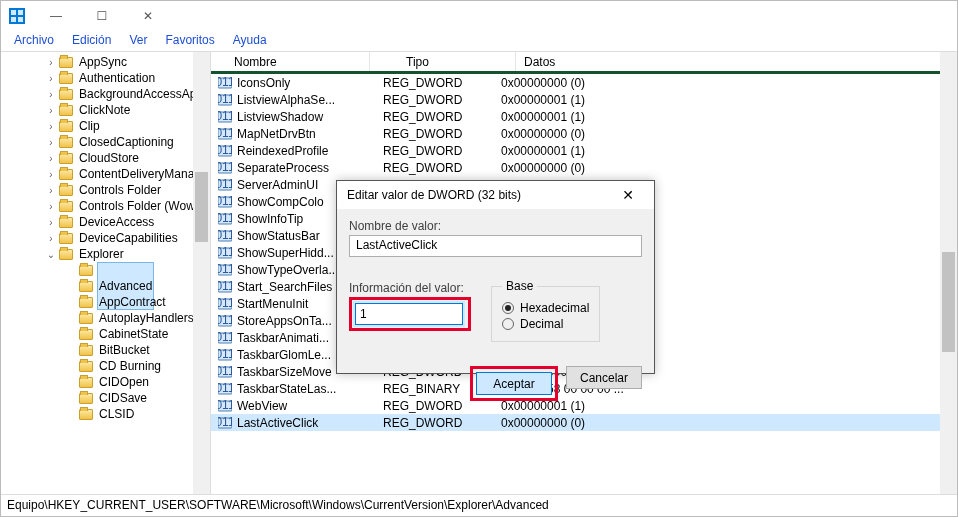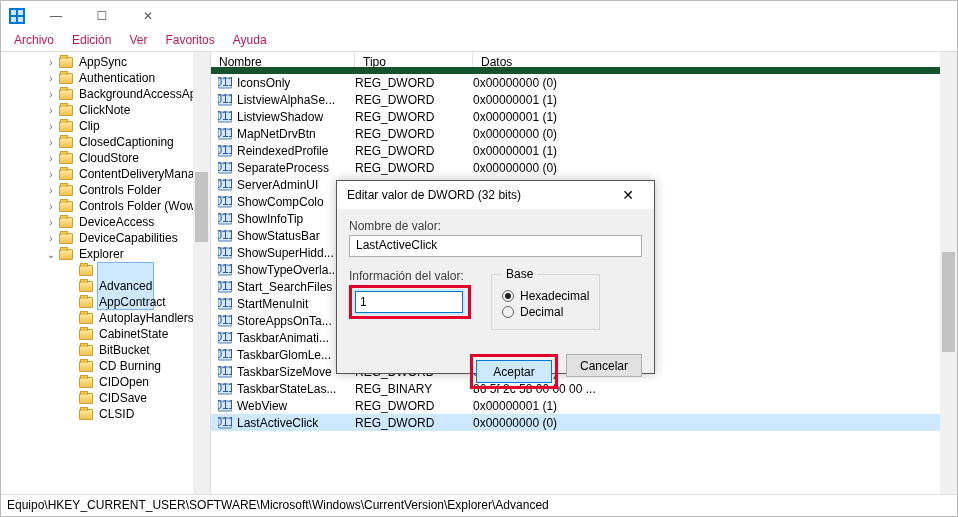--- a/index.html
+++ b/index.html
@@ -5,64 +5,64 @@
 * { box-sizing: border-box; margin: 0; padding: 0; font-family: "Segoe UI", Tahoma, sans-serif; font-size: 12px; }
 body { width: 958px; height: 517px; background: #fff; overflow: hidden; position: relative; }
 
 .window { width: 958px; height: 517px; border: 1px solid #bbb; display: flex; flex-direction: column; background: #fff; }
 .titlebar { height: 30px; display: flex; align-items: center; padding: 0 0 0 8px; background: #fff; }
 .titlebar .app-icon { width: 16px; height: 16px; margin-right: 8px; }
 .titlebar .title { flex: 1; color: #000; }
 .titlebar .winbtns { display: flex; }
 .titlebar .winbtn { width: 46px; height: 30px; display: flex; align-items: center; justify-content: center; color: #555; }
 
-.menubar { height: 20px; display: flex; padding: 0 4px; color: #be185d; }
+.menubar { height: 20px; display: flex; padding: 0 4px; color: #1d4ed8; }
 .menubar .menuitem { padding: 2px 9px; }
 
 .content { flex: 1; display: flex; border-top: 1px solid #ddd; min-height: 0; }
 
 .treepane { width: 210px; border-right: 1px solid #ddd; overflow: hidden; position: relative; padding: 2px 0; }
 .treepane .scroll { position: absolute; right:0; top:0; bottom:0; width: 17px; background: #f0f0f0; }
 .treepane .scroll .thumb { position:absolute; left:2px; right:2px; top:120px; height:70px; background:#c2c2c2; }
 .tree .row { display: flex; align-items: center; height: 16px; padding: 0; }
 .tree .indent { display:inline-block; }
 .tree .expander { width: 12px; height: 12px; display:inline-flex; align-items:center; justify-content:center; color: #666; font-size: 10px; }
 .tree .folder { width: 14px; height: 11px; background: linear-gradient(#ffe9a3,#f0c24a); border:1px solid #caa12f; border-radius:1px; margin: 0 4px 0 2px; position:relative; }
 .tree .folder::before { content:""; position:absolute; top:-3px; left:0; width:6px; height:3px; background:#f0c24a; border:1px solid #caa12f; border-bottom:none; border-radius:1px 1px 0 0;}
 .tree .label { padding: 0 2px; }
 .tree .row.selected .label { background: #cde8ff; border:1px solid #7ab7e8; padding:16px 1px; }
 
 .listpane { flex: 1; position: relative; overflow: hidden; }
 .listpane .scroll { position: absolute; right:0; top:0; bottom:0; width: 17px; background: #f0f0f0; }
 .listpane .scroll .thumb { position:absolute; left:2px; right:2px; top:200px; height:100px; background:#c2c2c2; }
-.listhead { display: flex; height: 22px; border-bottom: 7px solid #14532d; }
+.listhead { display: flex; height: 22px; border-bottom: 3px solid #14532d; padding-left: 15px; }
 .listhead .col { padding: 3px 8px; border-right: 1px solid #e5e5e5; color:#000; }
 .listbody .row { display: flex; height: 17px; align-items: center; }
 .listbody .row.selected { background: #cde8ff; }
 .listbody .icon { width: 16px; height: 16px; margin: 0 4px 0 6px; display:inline-flex; align-items:center; justify-content:center; }
 .listbody .icon svg { width:14px; height:14px; }
 .listbody .cell { overflow: hidden; text-overflow: ellipsis; white-space: nowrap; }
 .c-name { width: 118px; }
-.c-type { width: 118px; }
+.c-type { width: 118px; margin-left: 28px; }
 .c-data { flex: 1; }
 .col.c-name { width: 118px; }
 .col.c-type { width: 118px; }
 .col.c-data { flex:1; }
 
 .statusbar { height: 22px; border-top: 1px solid #ddd; padding: 3px 6px; color: #000; }
 
 
 .dialog { position: absolute; left: 336px; top: 180px; width: 319px; height: 194px; background: #f0f0f0; border: 1px solid #555; box-shadow: 0 0 10px rgba(0,0,0,.25); }
 .dialog .dtitle { height: 28px; display:flex; align-items:center; padding: 0 6px 0 10px; background:#fff; }
 .dialog .dtitle .t { flex:1; }
 .dialog .dtitle .x { width:40px; text-align:center; font-size:14px; }
 .dialog .body { padding: 8px 12px; }
 .dialog .lbl { margin: 2px 0 2px; color:#404040; }
 .dialog .ro { width: 293px; height: 22px; border:1px solid #adadad; background:#fff; padding:2px 6px; }
-.dialog .rowflex { display:flex; gap: 20px; margin-top: 10px; }
+.dialog .rowflex { display:flex; gap: 20px; margin-top: 22px; }
 .dialog .valcol { flex:0 0 auto; }
 .dialog .valin-wrap { border: 3px solid #e4002b; padding: 3px; width: 122px; }
 .dialog .valin { width: 108px; height: 22px; border:1px solid #0078d7; outline:2px solid #cde8ff; background:#fff; padding:1px 4px; }
 .dialog fieldset { border:1px solid #d6d6d6; padding: 6px 10px 8px; }
 .dialog legend { padding: 0 4px; }
 .dialog .radio { display:flex; align-items:center; gap:6px; margin: 2px 0; }
 .dialog .radio .dot { width:12px; height:12px; border:1px solid #666; border-radius:50%; display:inline-flex; align-items:center; justify-content:center; }
 .dialog .radio .dot.sel::after { content:""; width:6px; height:6px; background:#222; border-radius:50%; }
 .dialog .btnrow { display:flex; justify-content:flex-end; gap:8px; margin-top: 24px; }
 .dialog .btn { width: 76px; height: 23px; border:1px solid #adadad; background:#e1e1e1; display:flex; align-items:center; justify-content:center; }

